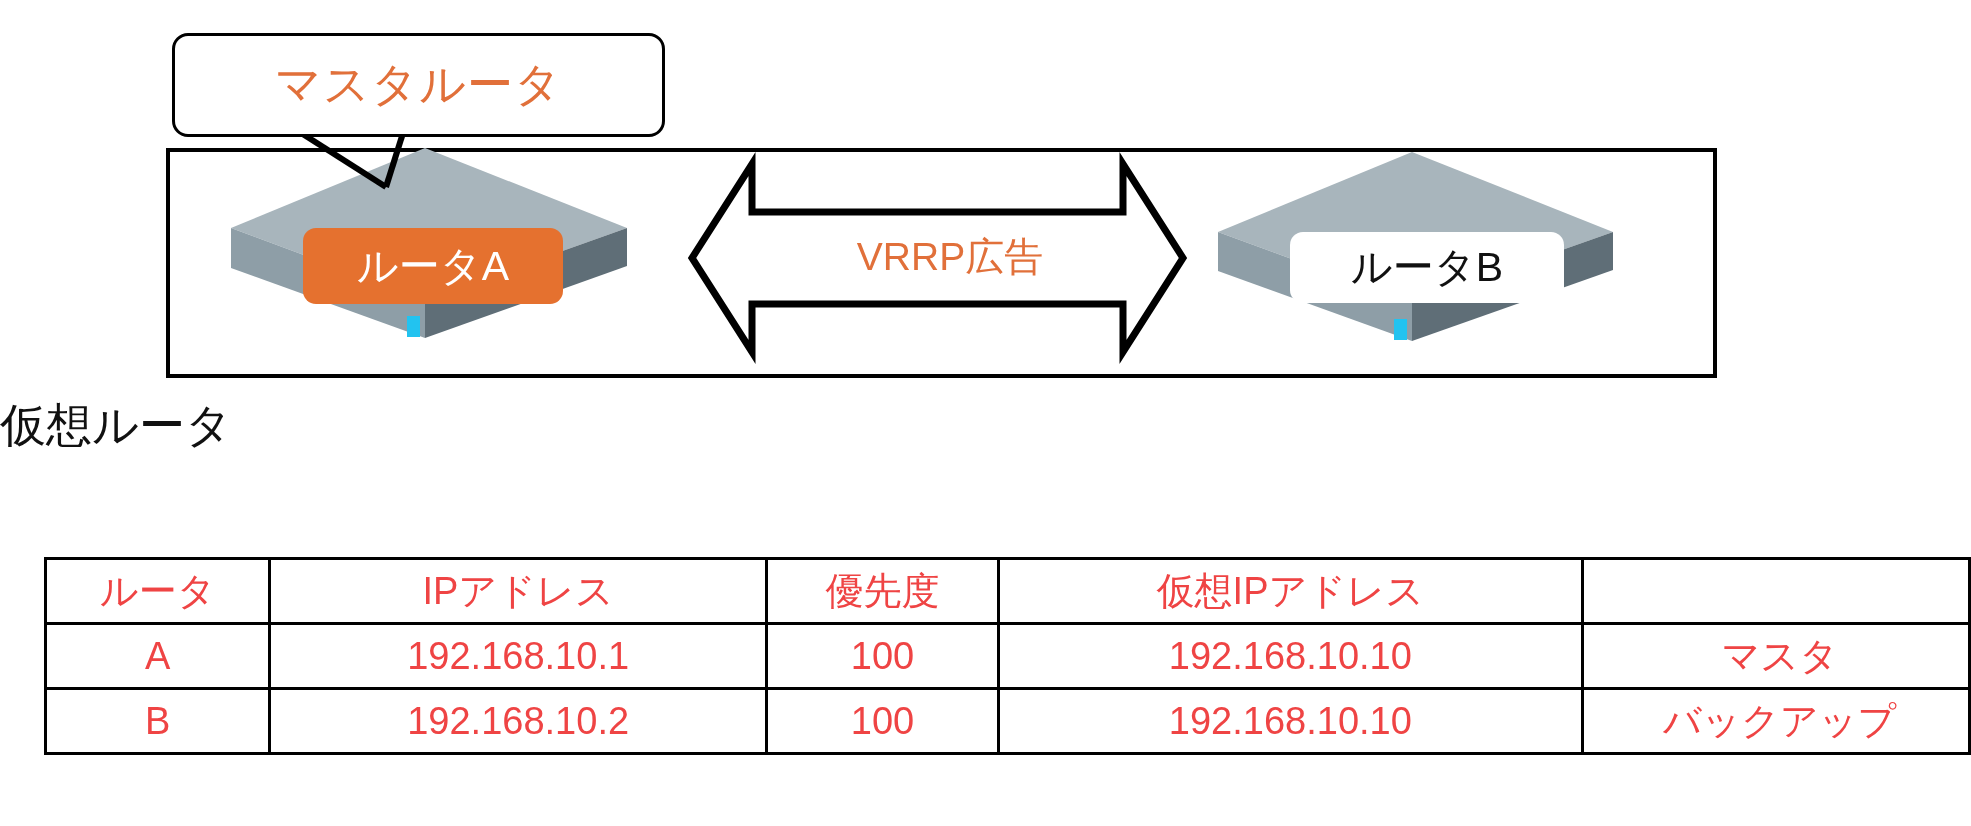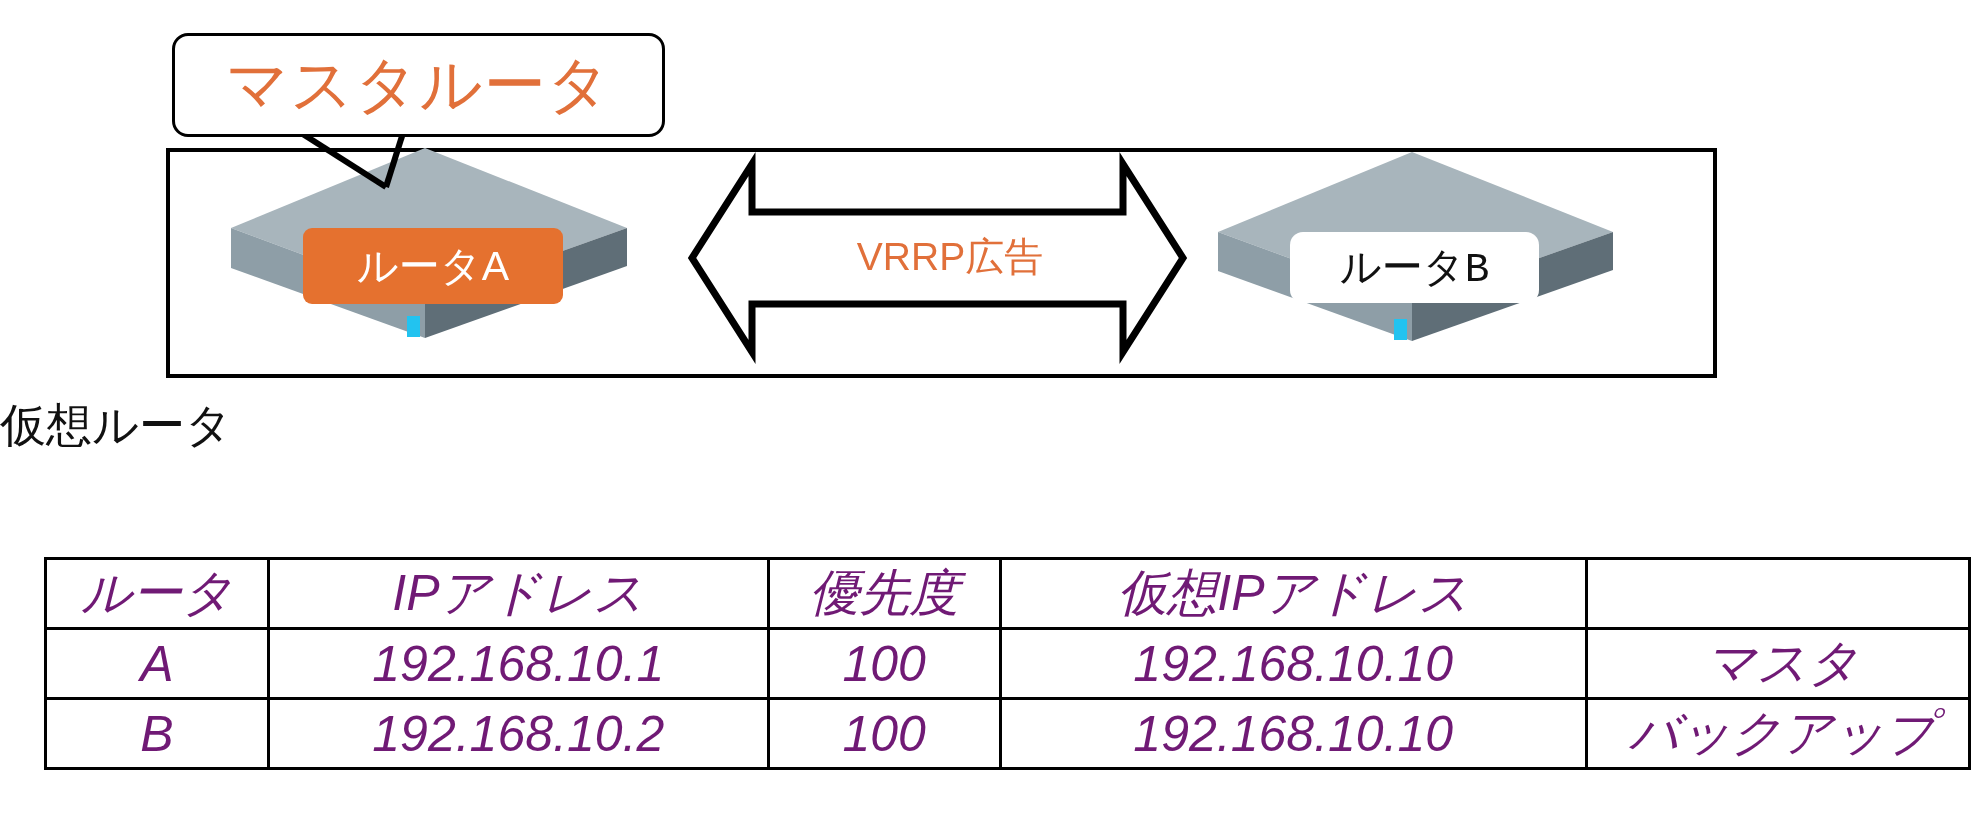--- a/index.html
+++ b/index.html
@@ -4,44 +4,44 @@
 <style>
   html,body{margin:0;padding:0;background:#ffffff;}
   body{width:1971px;height:826px;position:relative;
        font-family:"Liberation Sans","DejaVu Sans",sans-serif;color:#000;}
   .stage{position:absolute;left:0;top:0;width:1971px;height:826px;overflow:hidden;}
 
   
   .callout{position:absolute;left:172px;top:33px;width:487px;height:98px;
            border:3px solid #000;border-radius:16px;background:#fff;z-index:40;
            display:flex;align-items:center;justify-content:center;}
-  .callout-text{font-size:62px;color:#e1703a;letter-spacing:1px;white-space:nowrap;}
+  .callout-text{font-size:46px;color:#e1703a;letter-spacing:1px;white-space:nowrap;}
 
   
   .vbox{position:absolute;left:166px;top:148px;width:1543px;height:222px;
         border:4px solid #000;background:transparent;z-index:5;}
 
   .vcaption{position:absolute;left:0;top:395px;width:1971px;text-align:left;
             font-size:46px;color:#111;z-index:10;}
 
   
   .chip{position:absolute;border-radius:13px;display:flex;align-items:center;
         justify-content:center;font-size:41px;z-index:30;white-space:nowrap;}
-  .chip.a{left:303px;top:228px;width:260px;height:76px;background:#e5712f;color:#fff;border-radius:9px;}
-  .chip.b{left:1290px;top:232px;width:249px;height:71px;background:#ffffff;color:#111;font-family:Liberation Mono, monospace;}
+  .chip.a{left:303px;top:228px;width:260px;height:76px;background:#e5712f;color:#fff;}
+  .chip.b{left:1290px;top:232px;width:274px;height:71px;background:#ffffff;color:#111;}
 
   
   .arrow-label{position:absolute;left:800px;top:230px;width:300px;text-align:center;
                font-size:39px;color:#e1703a;z-index:30;white-space:nowrap;}
 
   
   .tbl{position:absolute;left:44px;top:557px;border-collapse:collapse;
        table-layout:fixed;z-index:10;}
-  .tbl td{border:3px solid #000;font-size:50px;height:62px;padding:0 6px;
-          text-align:center;vertical-align:middle;color:#701a75;font-style:italic;}
+  .tbl td{border:3px solid #000;font-size:38px;height:62px;padding:0 6px;
+          text-align:center;vertical-align:middle;color:#ef4444;}
   .tbl td.lastcol{text-align:center;padding-left:14px;}
   .c0{width:228px;}.c1{width:510px;}.c2{width:234px;}.c3{width:604px;}.c4{width:400px;}
 
   svg.art{position:absolute;left:0;top:0;width:1971px;height:826px;z-index:20;
           pointer-events:none;}
   svg.art-low{z-index:8;}
 </style>
 </head>
 <body>
 

